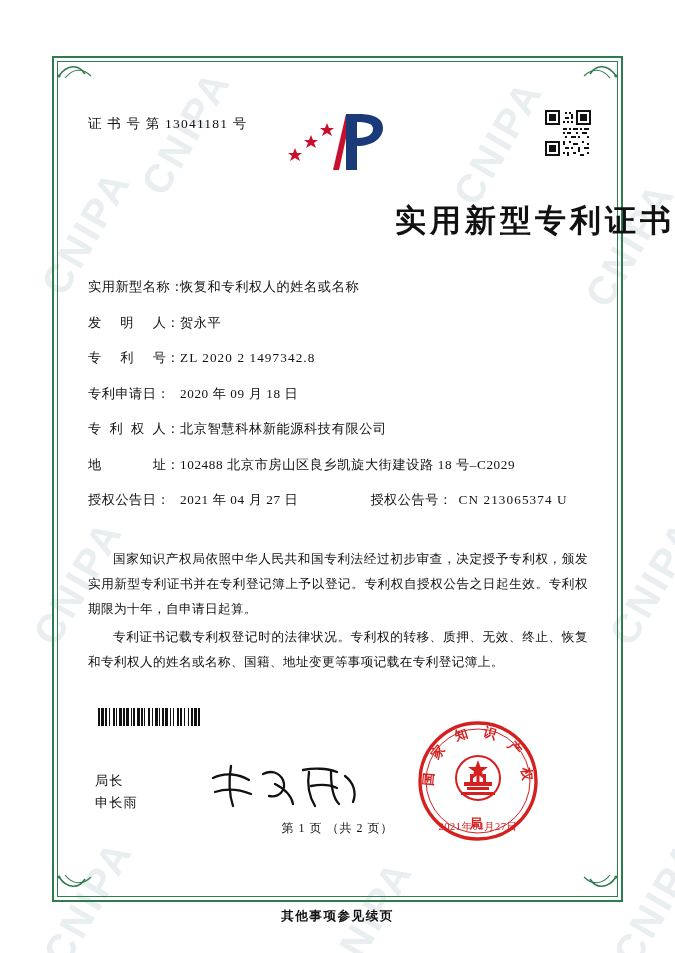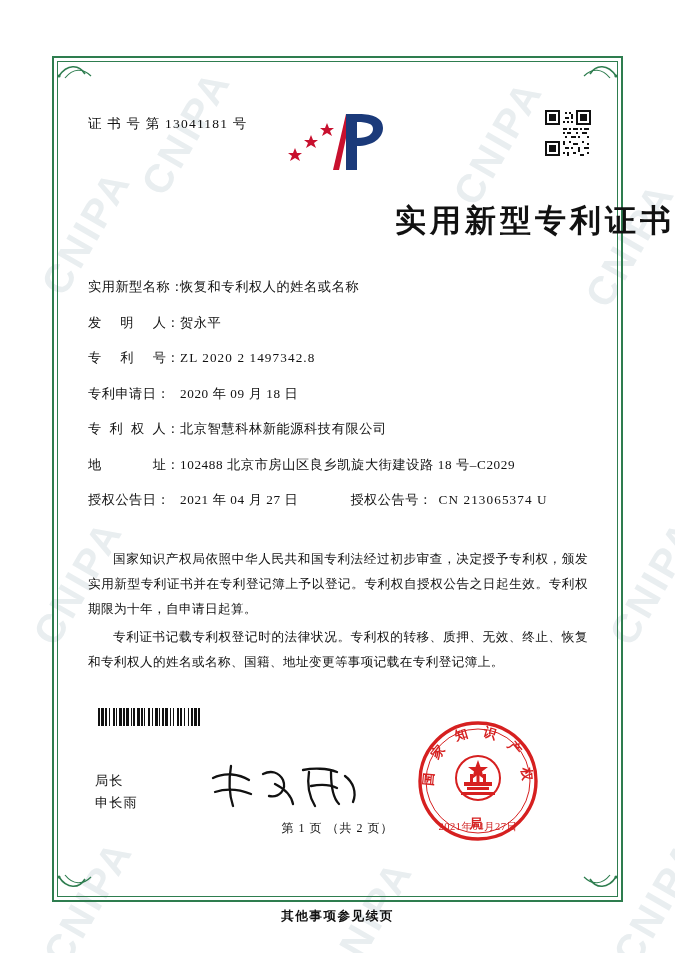--- a/index.html
+++ b/index.html
@@ -132,21 +132,21 @@
   }
   .label.spaced span { display: inline-block; }
   .value {
     letter-spacing: 0.6px;
   }
   .value.mono {
     font-family: "Liberation Serif", serif;
     letter-spacing: 1.1px;
   }
   .row-two .value2-label {
-    margin-left: 52px;
+    margin-left: 72px;
     letter-spacing: 0.5px;
   }
 
   
   .paras {
     position: absolute;
     left: 88px;
     top: 547px;
     width: 500px;
     font-size: 12.6px;

